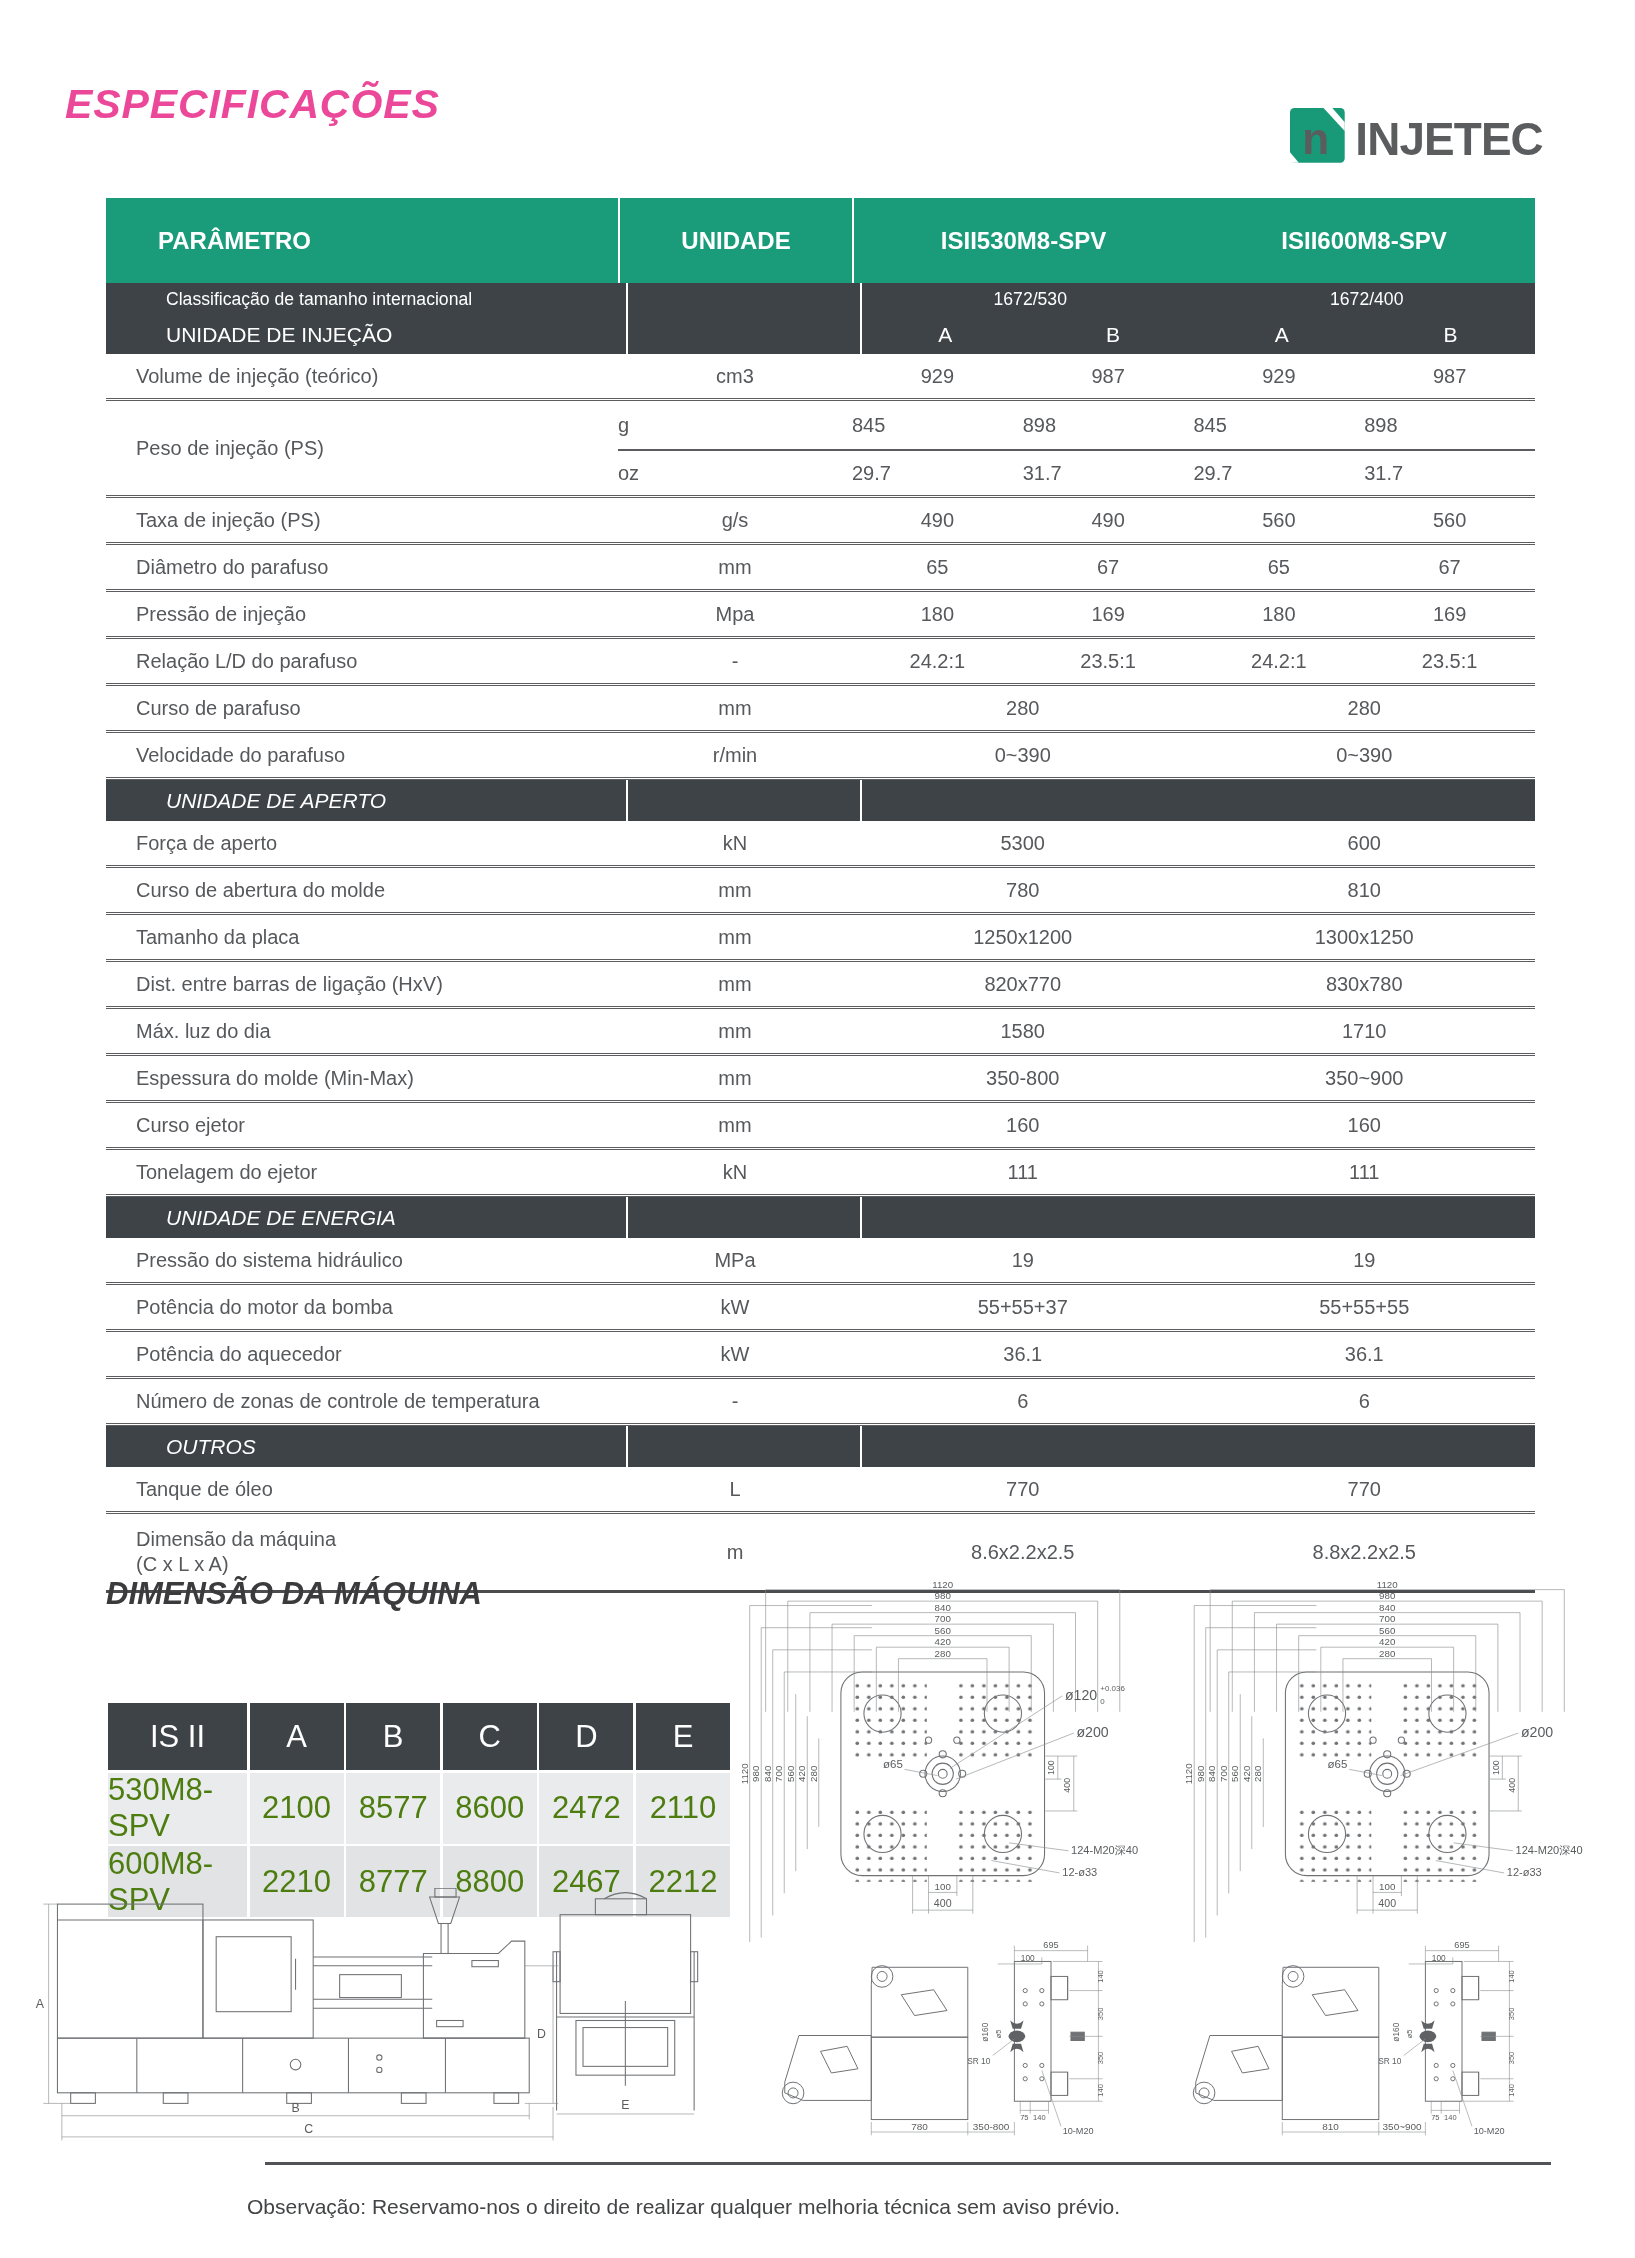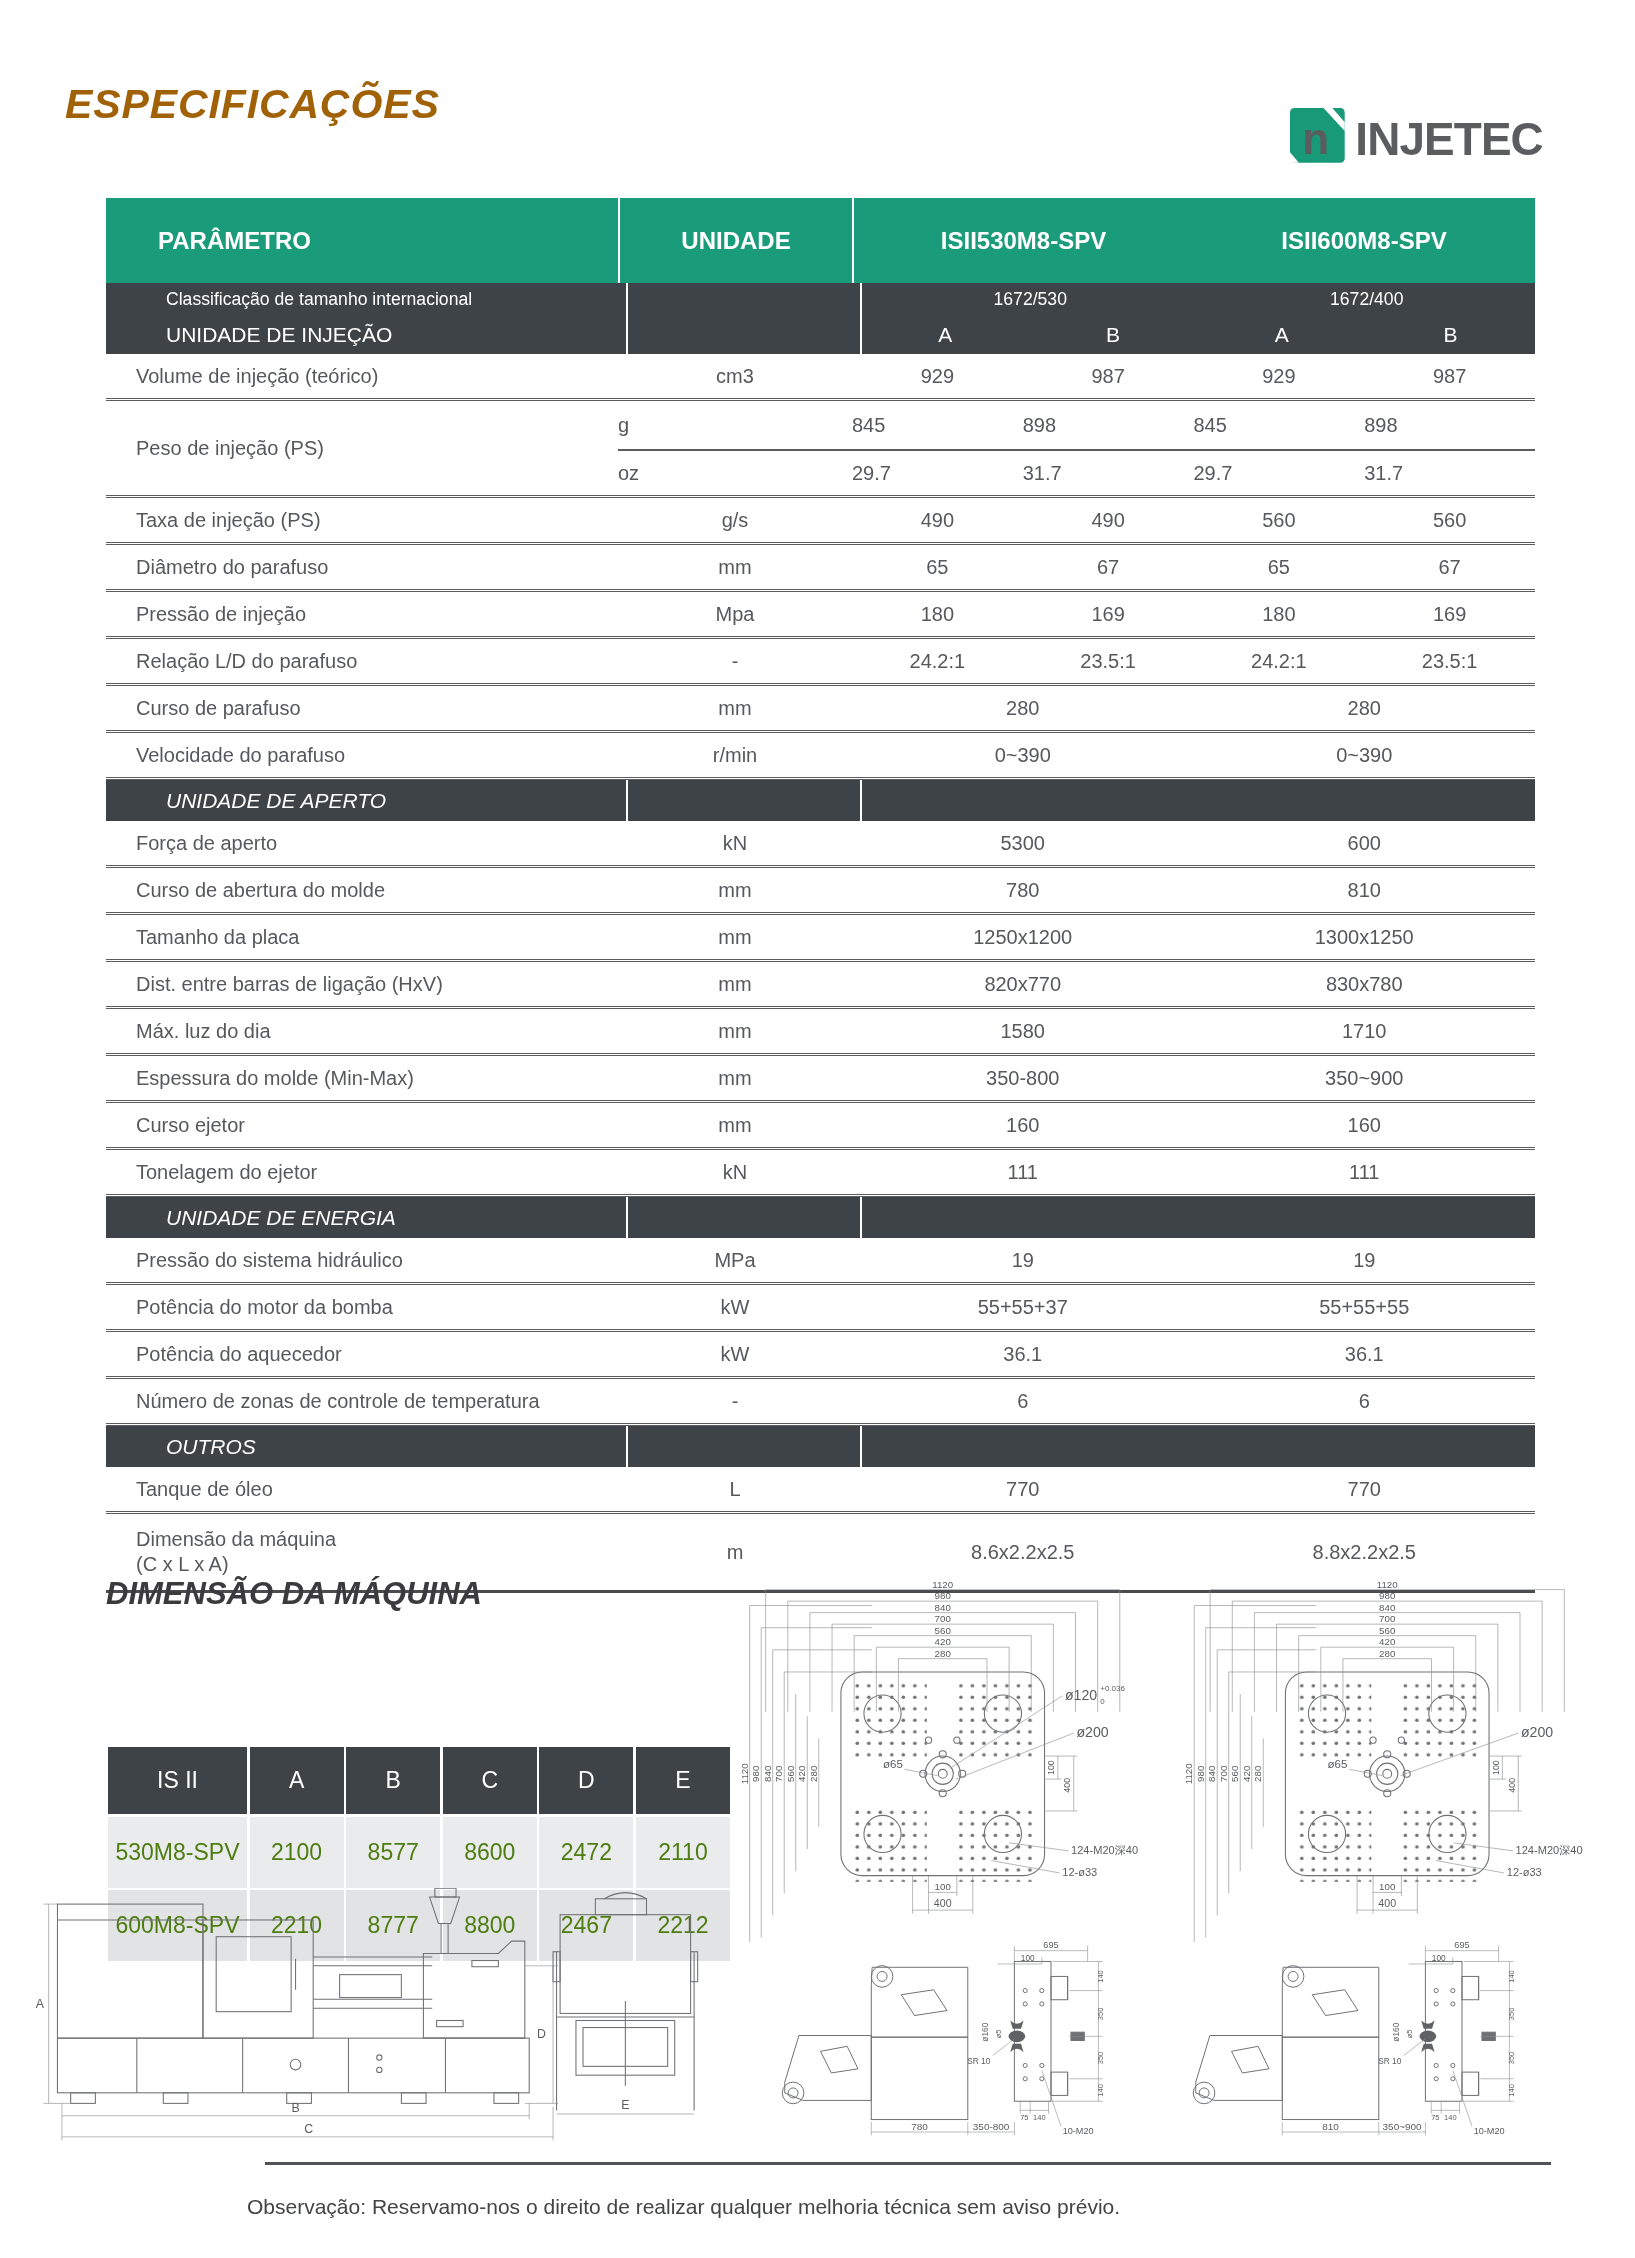--- a/index.html
+++ b/index.html
@@ -1,20 +1,20 @@
 <!DOCTYPE html>
 <html style="font-size:14px"><head>
 <meta charset="utf-8">
 <style>
   html,body{margin:0;padding:0;background:#888;}
   .page{position:relative;width:1636px;height:2258px;background:#ffffff;margin:0 auto;
         font-family:"Liberation Sans","DejaVu Sans",sans-serif;overflow:hidden;}
   
   .title{position:absolute;left:65px;top:81px;font-size:41px;font-weight:bold;font-style:italic;
-         color:#a16207;letter-spacing:0.9px;}
+         color:#ec4899;letter-spacing:0.9px;}
   .logo{position:absolute;left:1290px;top:99px;width:300px;height:71px;}
   
   .specs{position:absolute;left:106px;top:198px;width:1429px;font-size:20px;color:#56585b;}
   .srow{display:grid;align-items:center;text-align:center;}
   .cols6{grid-template-columns:512px 234px 1fr 1fr 1fr 1fr;}
   .cols4{grid-template-columns:512px 234px 1fr 1fr;}
   .cols3{grid-template-columns:512px 234px 1fr;}
   .vrow{border-bottom:3.5px double #5a5c5f;}
   .lbl{text-align:left;padding-left:30px;}
   .ghead{background:#1a9c7b;color:#fff;height:85px;font-weight:bold;font-size:24px;}
@@ -32,21 +32,21 @@
   .peso{display:grid;grid-template-columns:512px 1fr;align-items:stretch;border-bottom:3.5px double #5a5c5f;}
   .peso .plabel{display:flex;align-items:center;padding-left:30px;}
   .psub{display:grid;grid-template-columns:234px 1fr 1fr 1fr 1fr;align-items:center;height:48px;}
   .psub.first{border-bottom:2.6px solid #5a5c5f;height:48px;}
   .psub.second{height:44px;}
   .endline{border-bottom:3.5px solid #4a4c4e;}
   .two-line{line-height:1.25;}
   
   .h2{position:absolute;left:106px;top:1576px;font-size:31px;font-weight:bold;font-style:italic;color:#3b3b3d;}
   .dimtab{position:absolute;left:108px;top:1703px;display:grid;
-          grid-template-columns:139px repeat(5,94px);gap:2.6px;background:#fff;font-size:23px;margin-top:44px;}
+          grid-template-columns:139px repeat(5,94px);gap:2.6px;background:#fff;font-size:31px;}
   .dimtab div{display:flex;align-items:center;justify-content:center;}
   .dh{background:#3e4347;color:#fff;height:67px;}
   .dc{background:#e9ebec;color:#4d7c0f;height:71px;}
   .dc.alt{background:#e1e3e5;}
   
   .draw{position:absolute;}
   svg text{fill:#5a5c5e;font-family:"Liberation Sans","DejaVu Sans",sans-serif;}
   .stroke{stroke:#6f7174;stroke-width:1.2;fill:none;}
   .thin{stroke:#8a8c8e;stroke-width:0.7;fill:none;}
   

